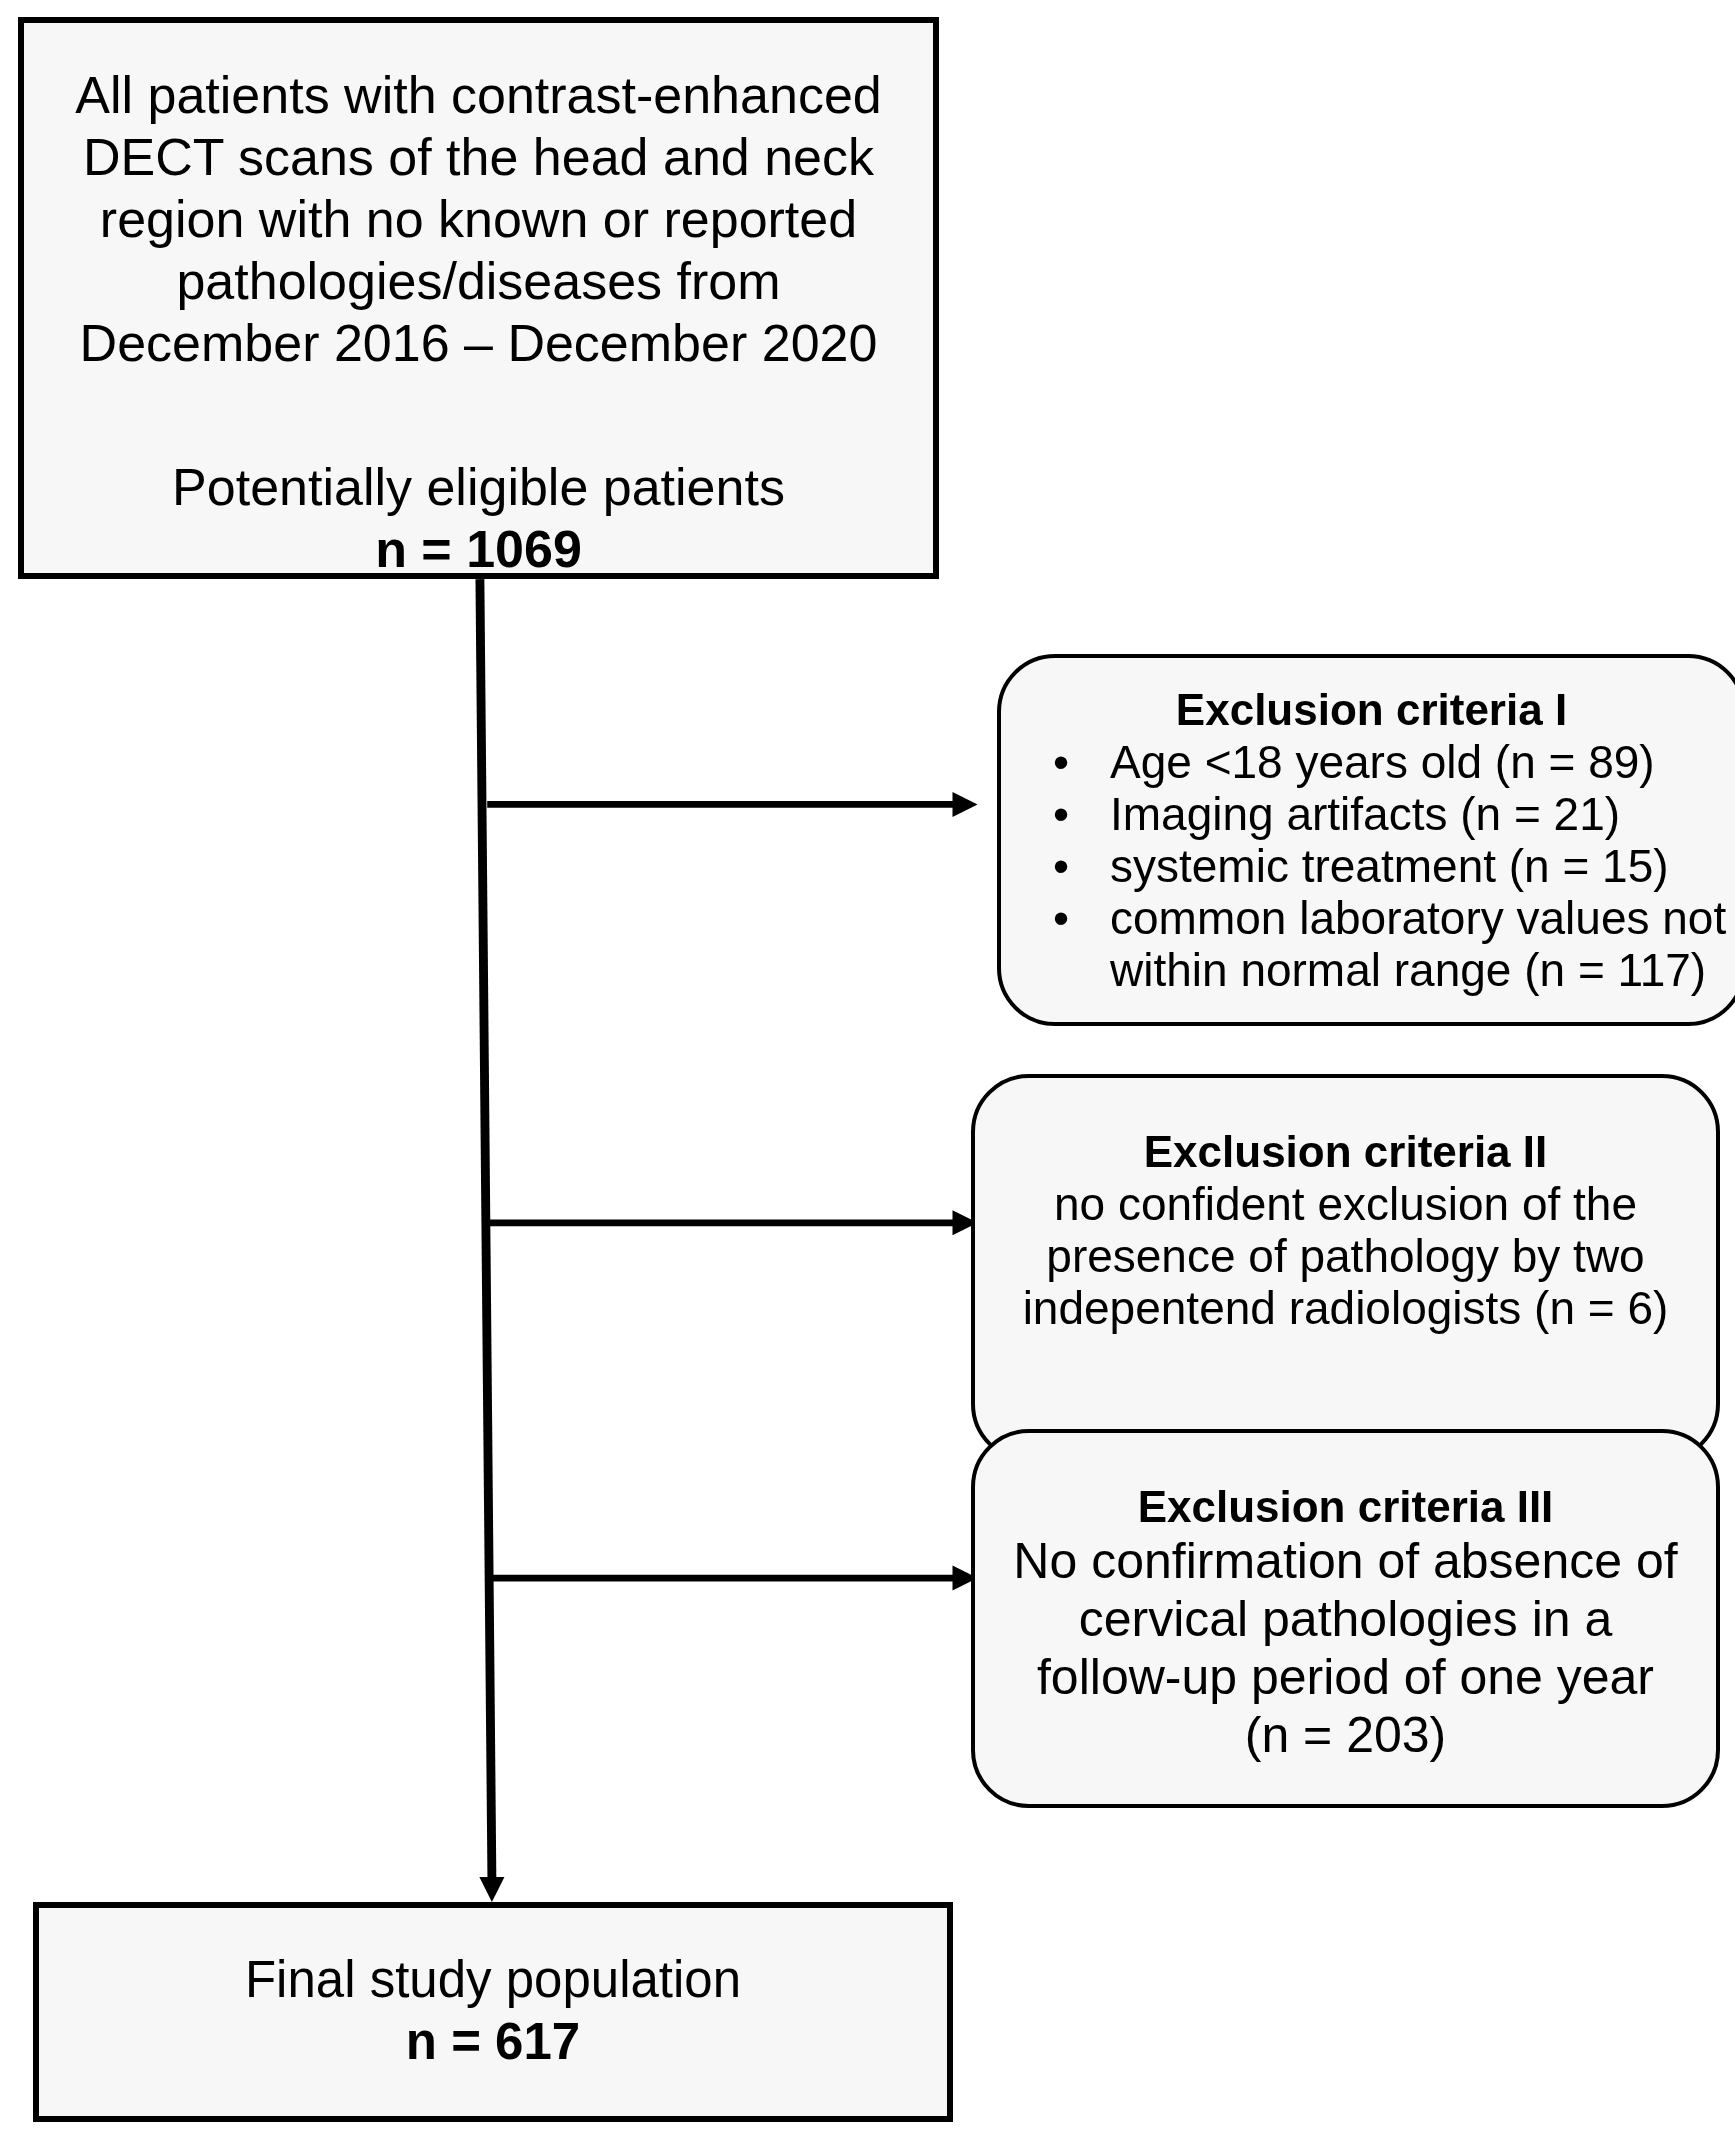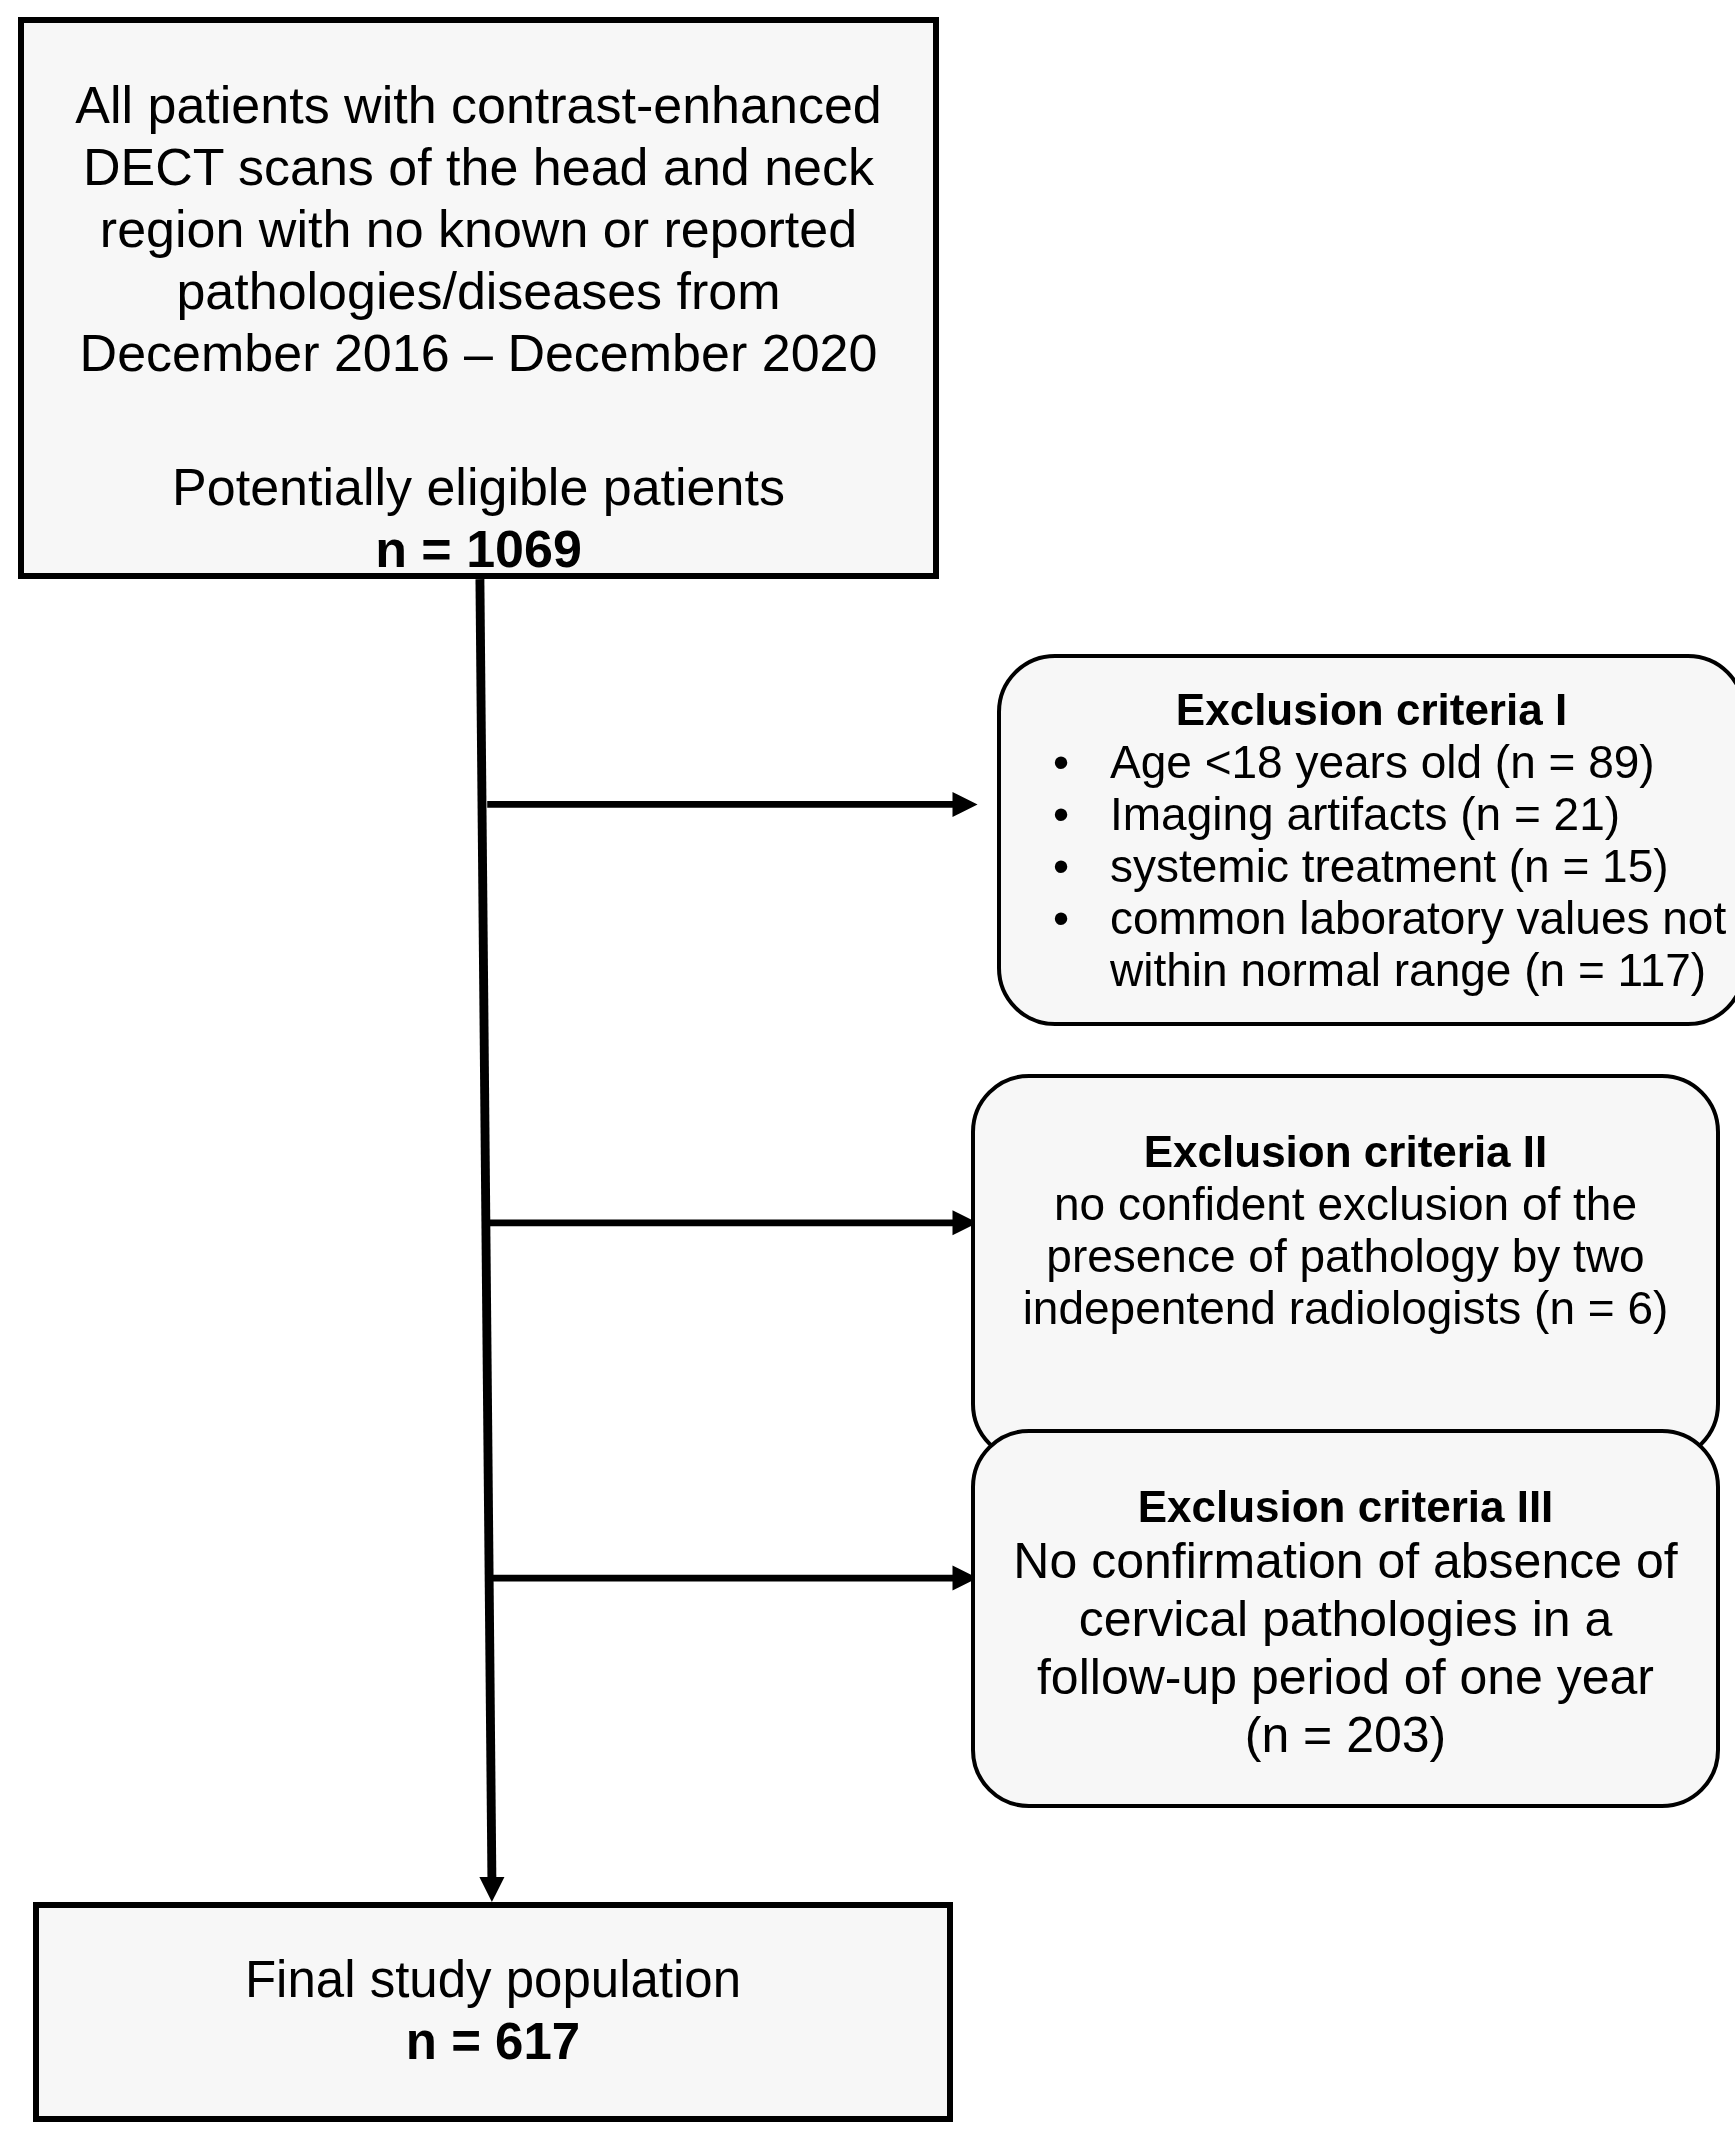--- a/index.html
+++ b/index.html
@@ -8,21 +8,21 @@
   .box { position: absolute; box-sizing: border-box; background: #f7f7f7; }
   .rect { border: 6.8px solid #000; }
   .rounded { border: 4.7px solid #000; border-radius: 58px; }
   .txt { position: absolute; left: 0; right: 0; text-align: center; white-space: nowrap; }
   .line { display: block; }
   .bold { font-weight: bold; }
   svg.connectors { position: absolute; left: 0; top: 0; width: 1735px; height: 2140px; pointer-events: none; }
 
   
   #top-box { left: 18px; top: 17px; width: 921px; height: 562px; }
-  #top-box .desc { top: 41px; font-size: 52px; line-height: 62px; margin-top: 10px; }
+  #top-box .desc { top: 41px; font-size: 52px; line-height: 62px; }
   #top-box .elig { top: 417px; font-size: 52px; line-height: 62px; margin-top: 16px; }
 
   
   #excl-1 { left: 997px; top: 654px; width: 749px; height: 372px; }
   #excl-1 .title { top: 26px; font-size: 44px; line-height: 52px; }
   #excl-1 ul { position: absolute; left: 0; top: 78px; margin: 0; padding: 0; list-style: none;
                font-size: 46px; line-height: 52px; }
   #excl-1 li { position: relative; padding-left: 109px; white-space: nowrap; }
   #excl-1 li .bullet { position: absolute; left: 52px; top: 0; }
 

